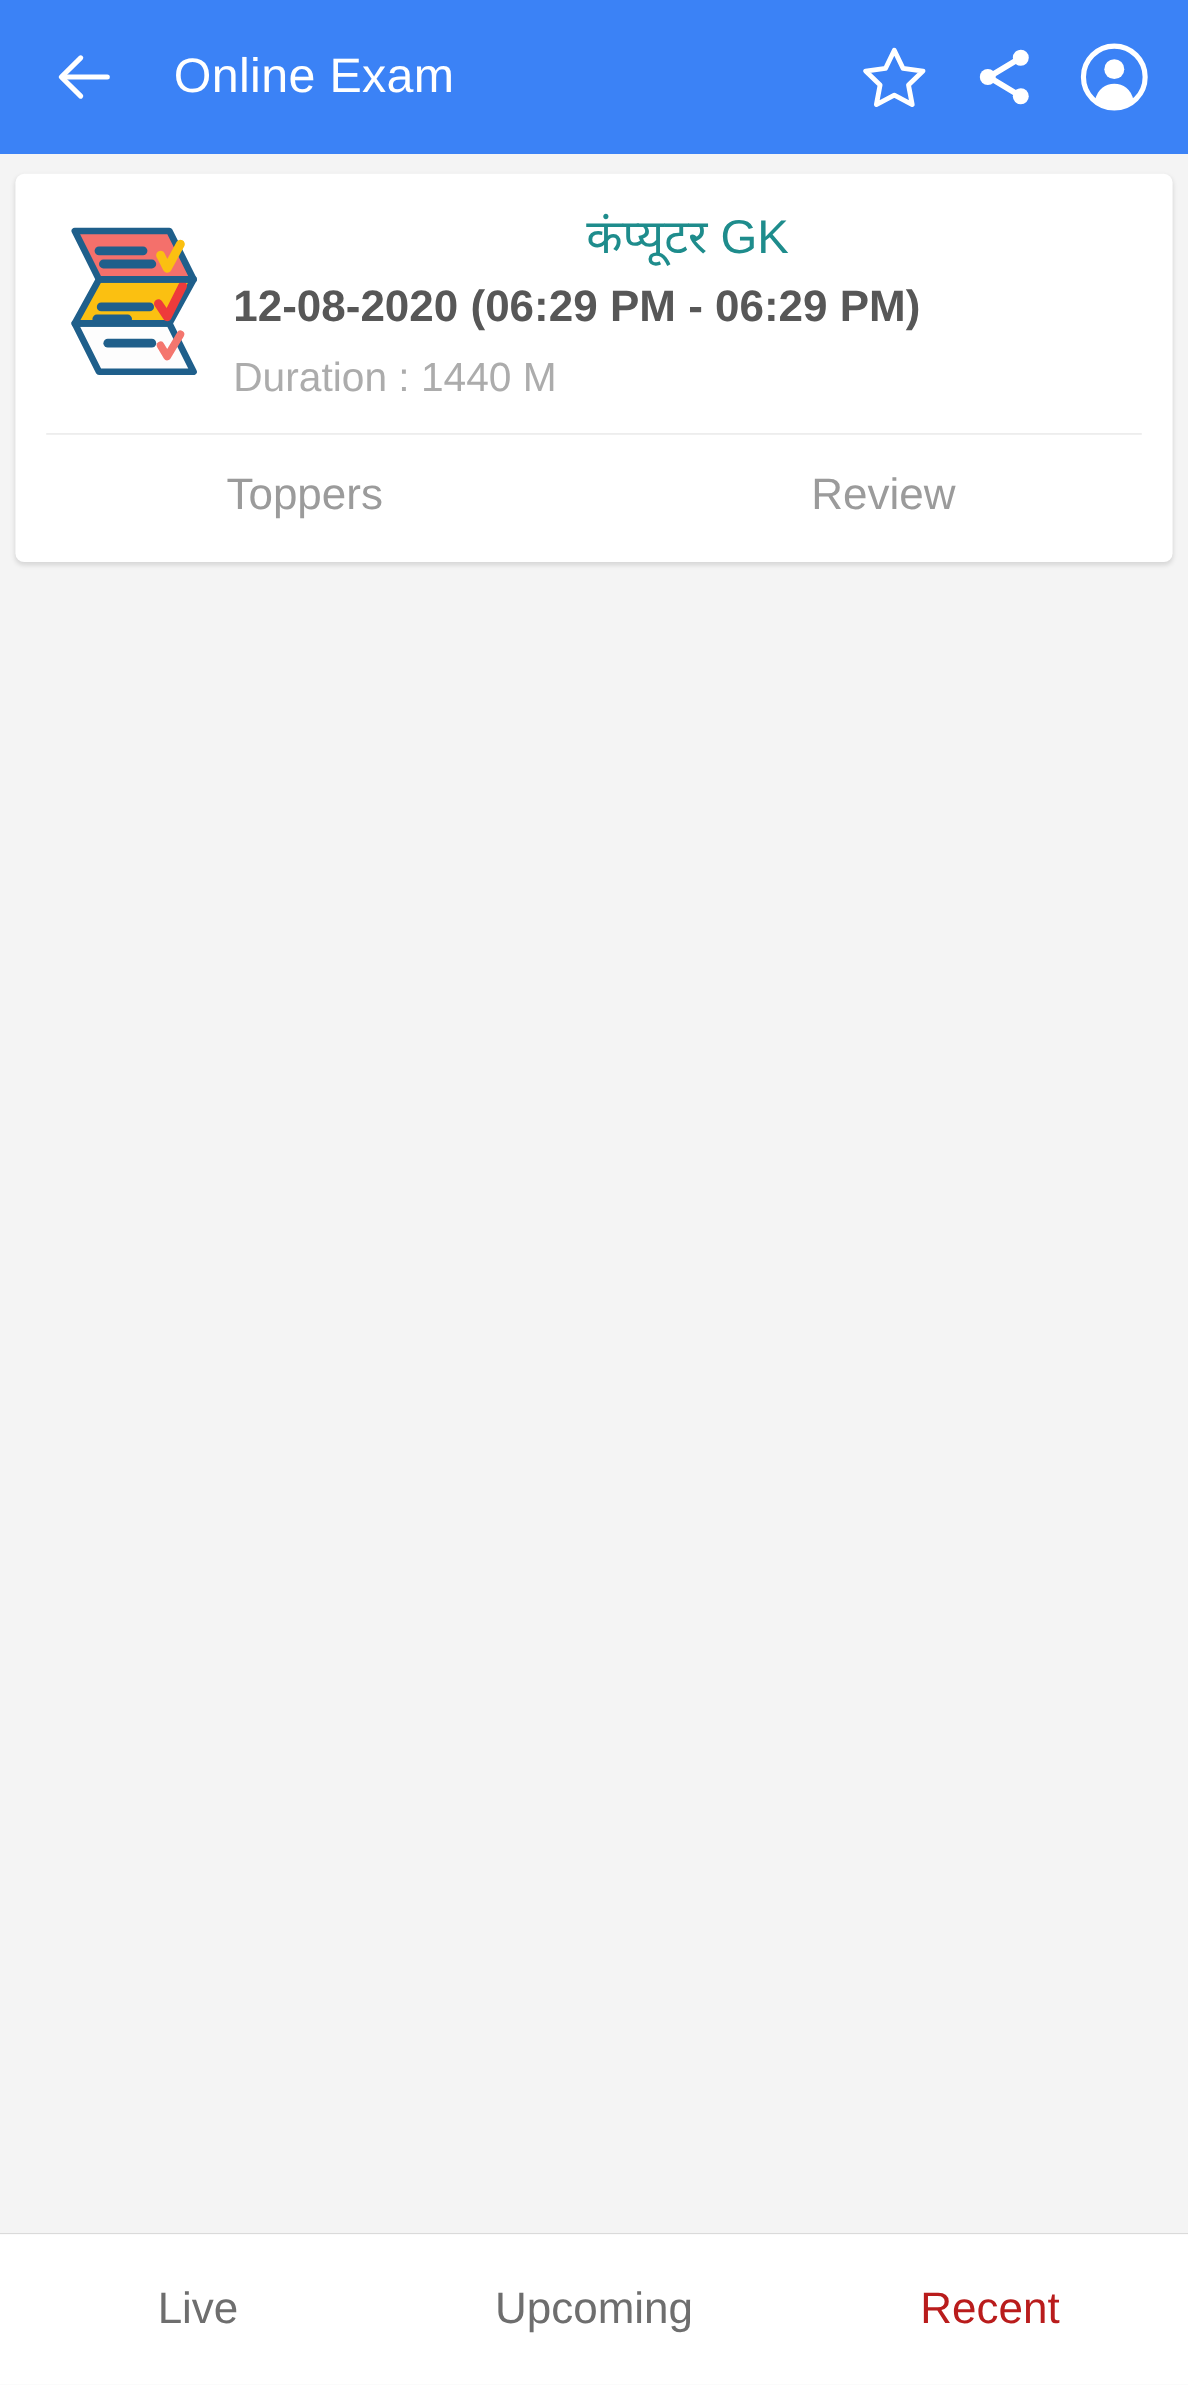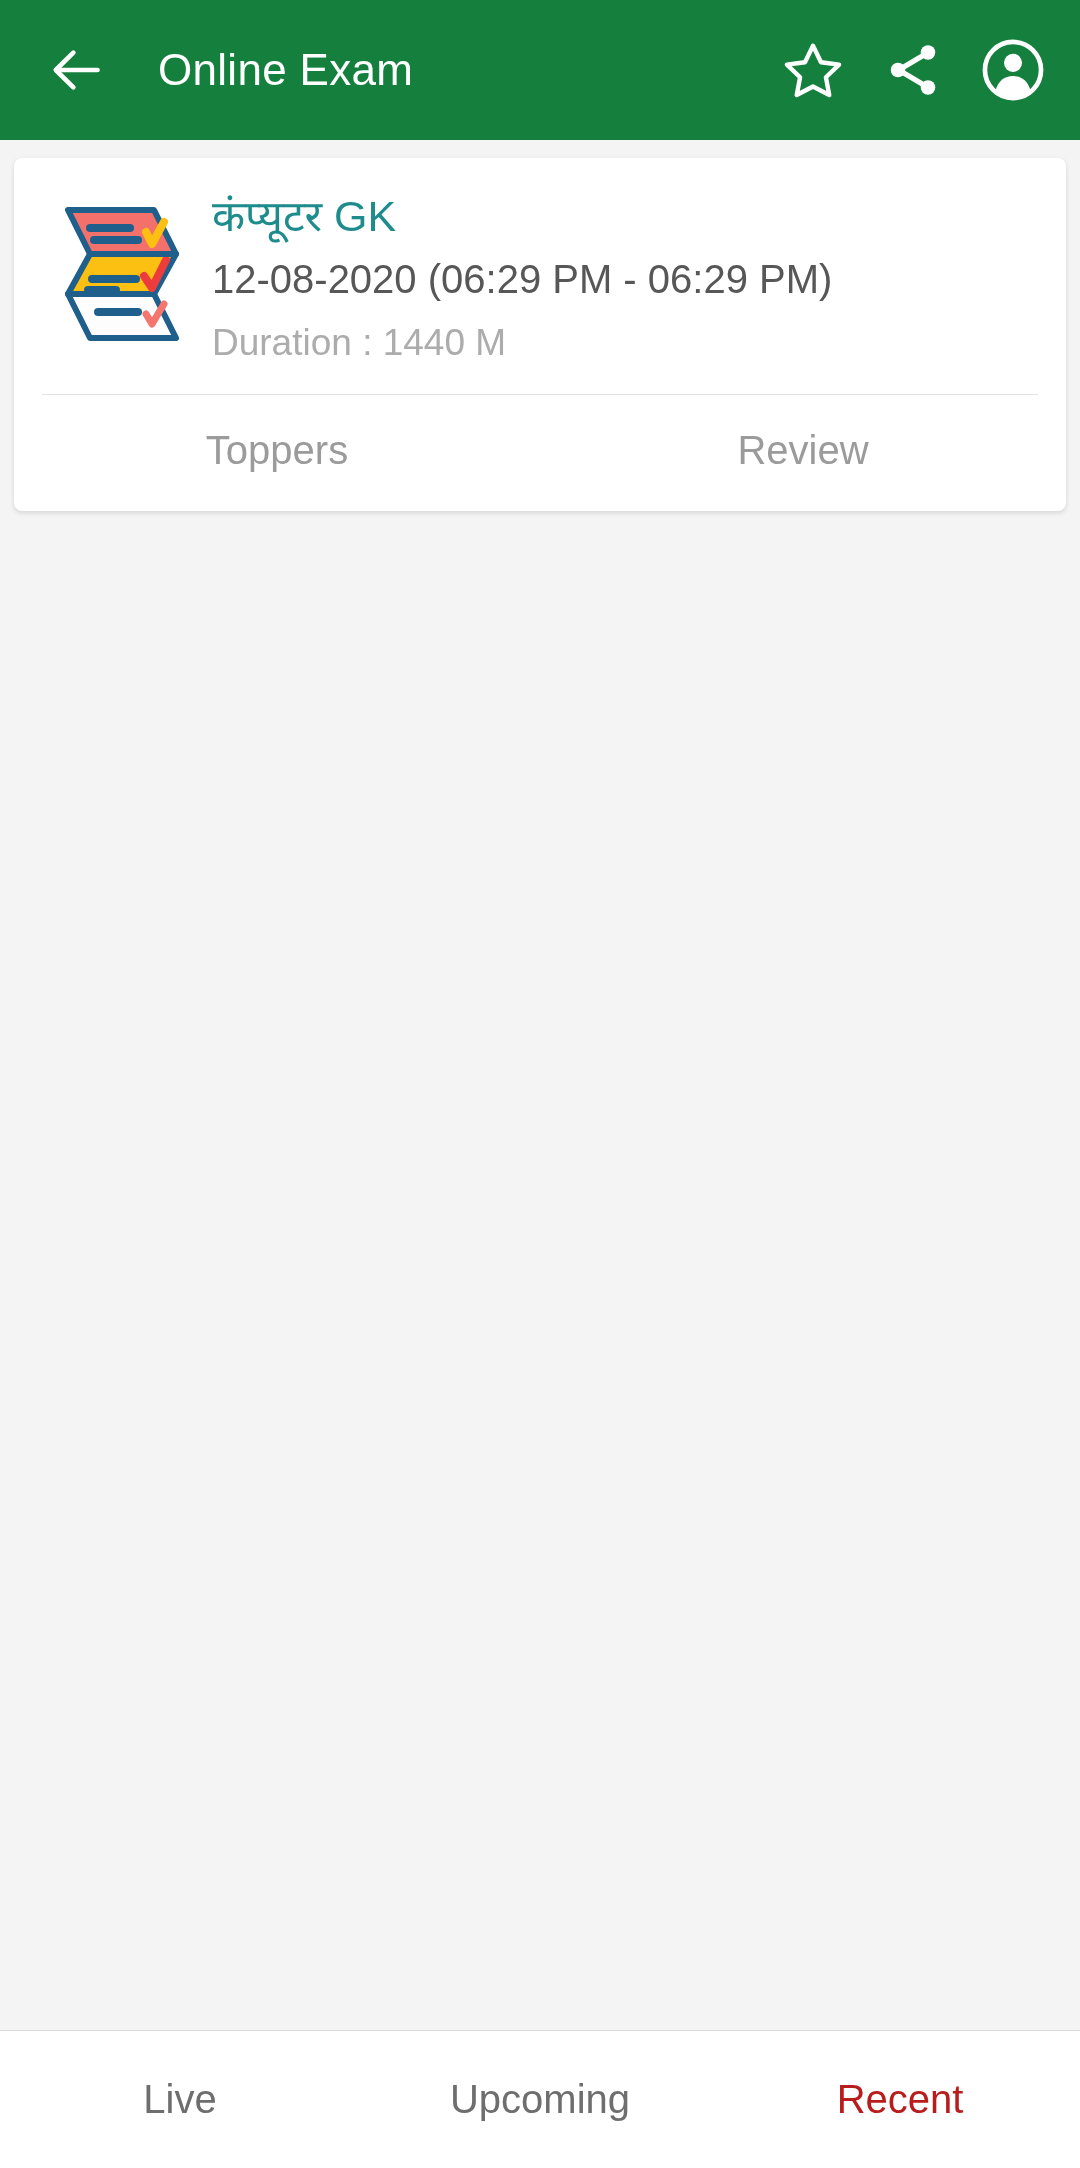--- a/index.html
+++ b/index.html
@@ -17,21 +17,21 @@
     width: 1080px;
     height: 2168px;
     background: #F4F4F4;
     display: flex;
     flex-direction: column;
   }
 
   
   .appbar {
     height: 140px;
-    background: #15803d;
+    background: #3b82f6;
     display: flex;
     align-items: center;
     padding: 0 36px 0 46px;
     flex: 0 0 auto;
   }
 
   .back-btn {
     width: 62px;
     height: 62px;
     display: flex;
@@ -106,27 +106,28 @@
     min-width: 0;
   }
 
   .quiz-title {
     color: #1E8C8C;
     font-size: 43px;
     line-height: 1.15;
     font-weight: 400;
     margin-bottom: 14px;
     white-space: nowrap;
+    text-align: center;
   }
 
   .quiz-datetime {
     color: #575757;
     font-size: 40px;
     line-height: 1.2;
-    font-weight: 400;
+    font-weight: 700;
     margin-bottom: 18px;
     white-space: nowrap;
   }
 
   .quiz-meta {
     display: flex;
     align-items: baseline;
     gap: 26px;
     color: #ACACAC;
     font-size: 37px;

